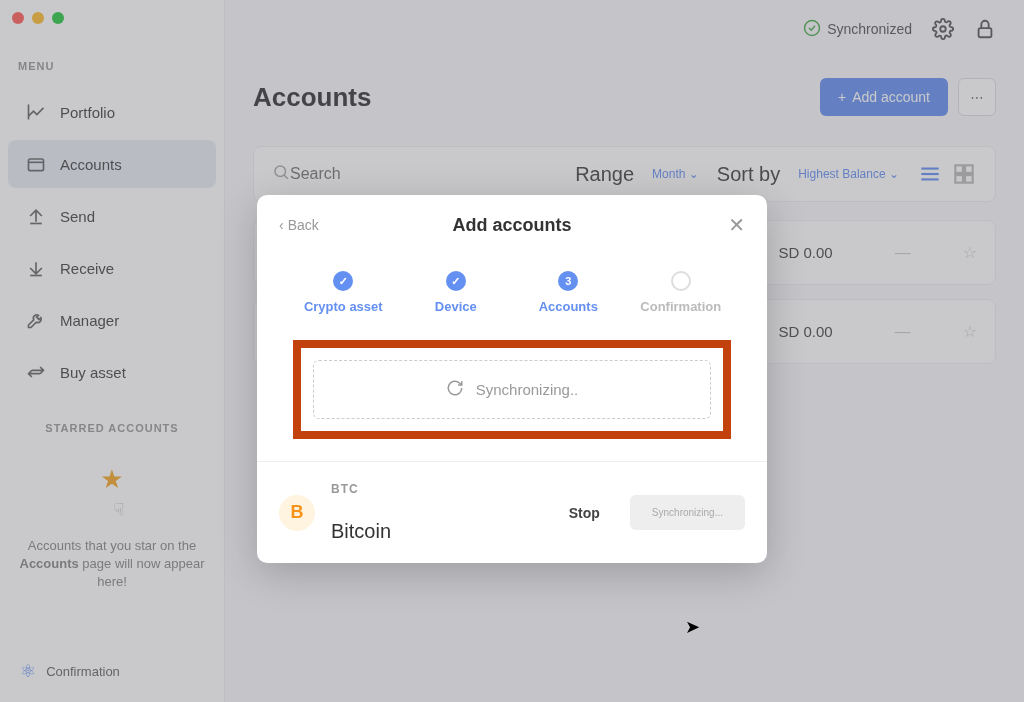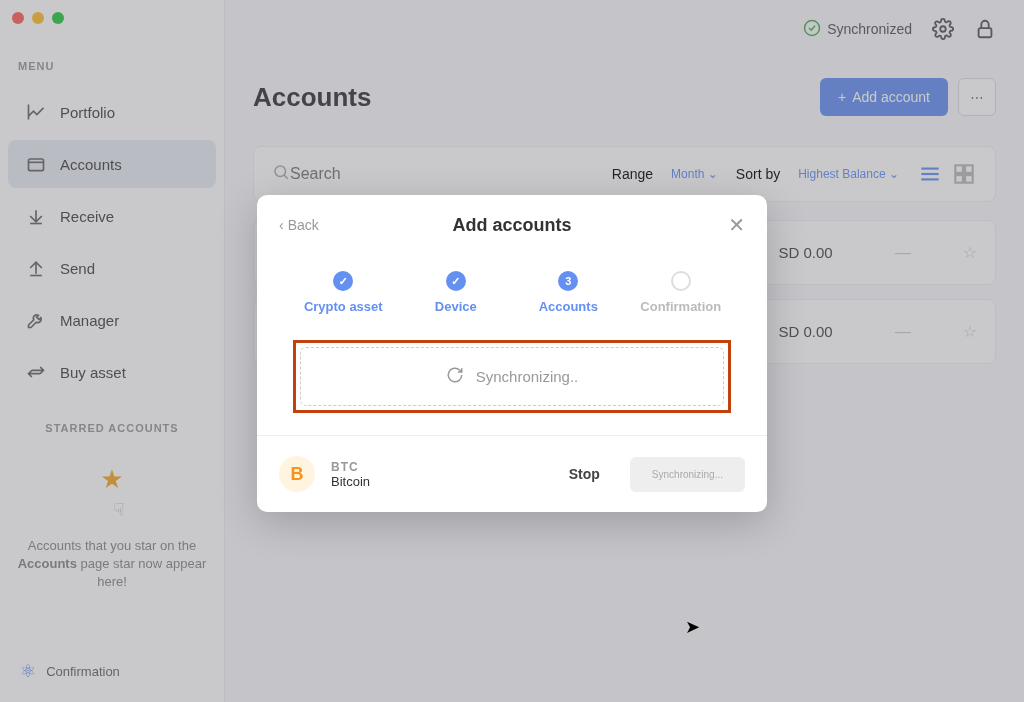--- a/index.html
+++ b/index.html
@@ -38,21 +38,21 @@
 
 .page-header { display: flex; justify-content: space-between; align-items: center; margin: 20px 0 30px; }
 .page-title { font-size: 26px; font-weight: 700; color: #333; }
 .header-actions { display: flex; gap: 10px; }
 .btn-primary { background: #6490f1; color: #fff; border: none; padding: 10px 18px; border-radius: 6px; font-size: 14px; font-weight: 500; cursor: pointer; display: flex; align-items: center; gap: 6px; }
 .btn-more { width: 38px; height: 38px; border: 1px solid #ddd; border-radius: 6px; background: #fff; display: flex; align-items: center; justify-content: center; color: #666; cursor: pointer; }
 
 .filters { background: #fff; border: 1px solid #eee; border-radius: 8px; padding: 14px 18px; display: flex; align-items: center; gap: 18px; margin-bottom: 18px; }
 .search-wrap { display: flex; align-items: center; flex: 1; color: #aaa; }
 .search-input { border: none; outline: none; font-size: 16px; color: #999; flex: 1; }
-.filter-label { color: #000000; font-size: 14px; }
+.filter-label { color: #404040; font-size: 20px; }
 .filter-value { color: #6490f1; font-size: 12px; font-weight: 500; }
 .view-toggle { display: flex; gap: 8px; }
 .view-btn { width: 26px; height: 26px; border-radius: 4px; display: flex; align-items: center; justify-content: center; color: #6490f1; cursor: pointer; }
 .view-btn.inactive { color: #bbb; }
 
 .account-row { background: #fff; border: 1px solid #eee; border-radius: 8px; padding: 22px 18px; display: flex; align-items: center; margin-bottom: 14px; }
 .account-balance { margin-left: auto; color: #444; font-size: 15px; }
 .account-sparkline { width: 60px; color: #ccc; text-align: center; margin-left: 40px; }
 .account-star { color: #ccc; margin-left: 30px; cursor: pointer; }
 
@@ -68,28 +68,28 @@
 .step { flex: 1; display: flex; flex-direction: column; align-items: center; gap: 8px; position: relative; }
 .step-dot { width: 20px; height: 20px; border-radius: 50%; display: flex; align-items: center; justify-content: center; font-size: 11px; color: #fff; font-weight: 700; }
 .step.done .step-dot, .step.active .step-dot { background: #6490f1; }
 .step.pending .step-dot { border: 2px solid #ddd; background: #fff; color: #ccc; }
 .step-label { font-size: 13px; font-weight: 600; }
 .step.done .step-label, .step.active .step-label { color: #6490f1; }
 .step.pending .step-label { color: #bbb; }
 .step-line { position: absolute; top: 10px; left: 50%; width: 100%; height: 2px; background: #6490f1; z-index: -1; }
 .step:last-child .step-line { display: none; }
 
-.sync-box { margin: 10px 36px 22px; border: 3px solid #c2410c; padding: 4px; }
+.sync-box { margin: 10px 36px 22px; border: 8px solid #c2410c; padding: 12px; }
 .sync-inner { border: 1px dashed #ccc; border-radius: 6px; padding: 18px; display: flex; align-items: center; justify-content: center; gap: 12px; color: #999; font-size: 15px; }
 
 .modal-footer { border-top: 1px solid #eee; padding: 20px 22px; display: flex; align-items: center; gap: 16px; }
 .coin-icon { width: 36px; height: 36px; border-radius: 50%; background: #fff4e0; color: #f7931a; display: flex; align-items: center; justify-content: center; font-weight: 700; font-size: 18px; }
 .coin-info { flex: 1; }
 .coin-ticker { font-size: 12px; font-weight: 700; color: #999; letter-spacing: 1px; }
-.coin-name { font-size: 13px; color: #333; }
+.coin-name { font-size: 20px; color: #333; margin-top: 24px; }
 .btn-stop { background: none; border: none; color: #444; font-weight: 600; font-size: 14px; cursor: pointer; padding: 10px 14px; }
 .btn-syncing { background: #eee; color: #aaa; border: none; padding: 12px 22px; border-radius: 6px; font-size: 10px; }
 
 .cursor { position: absolute; left: 685px; top: 616px; font-size: 18px; color: #000; pointer-events: none; }
 
 svg { width: 100%; height: 100%; }
 </style>
 </head>
 <body>
 
@@ -117,34 +117,34 @@
           <svg viewBox="0 0 24 24" fill="none" stroke="currentColor" stroke-width="2">
             <rect x="3" y="6" width="18" height="14" rx="2"></rect>
             <path d="M3 10h18"></path>
           </svg>
         </span>
       <span>Accounts</span>
     </div>
     <div class="nav-item">
       <span class="nav-icon">
           <svg viewBox="0 0 24 24" fill="none" stroke="currentColor" stroke-width="2">
+            <path d="M12 19V5M5 12l7-7 7 7"></path>
+            <path d="M5 21h14"></path>
+          </svg>
+        </span>
+      <span>Send</span>
+    </div>
+    <div class="nav-item">
+      <span class="nav-icon">
+          <svg viewBox="0 0 24 24" fill="none" stroke="currentColor" stroke-width="2">
             <path d="M12 5v14M5 12l7 7 7-7"></path>
             <path d="M5 21h14"></path>
           </svg>
         </span>
       <span>Receive</span>
-    </div>
-    <div class="nav-item">
-      <span class="nav-icon">
-          <svg viewBox="0 0 24 24" fill="none" stroke="currentColor" stroke-width="2">
-            <path d="M12 19V5M5 12l7-7 7 7"></path>
-            <path d="M5 21h14"></path>
-          </svg>
-        </span>
-      <span>Send</span>
     </div>
     <div class="nav-item">
       <span class="nav-icon">
           <svg viewBox="0 0 24 24" fill="none" stroke="currentColor" stroke-width="2">
             <path d="M14.7 6.3a4 4 0 0 0-5.4 5.4L3 18v3h3l6.3-6.3a4 4 0 0 0 5.4-5.4l-2.1 2.1-2.8-2.8 2.1-2.1z"></path>
           </svg>
         </span>
       <span>Manager</span>
     </div>
     <div class="nav-item">
@@ -154,21 +154,21 @@
           </svg>
         </span>
       <span>Buy asset</span>
     </div>
 
     <div class="starred-section">
       <div class="starred-label">STARRED ACCOUNTS</div>
       <span class="star-icon-big">★</span>
       <span class="point-hand">☟</span>
       <p class="starred-hint">
-        <span>Accounts that you star on the </span><b>Accounts</b><span> page star now appear here!</span>
+        <span>Accounts that you star on the </span><b>Accounts</b><span> page will now appear here!</span>
       </p>
     </div>
 
     <div class="experimental">
       <span class="exp-icon">⚛</span>
       <span>Confirmation</span>
     </div>
   </aside>
 
   <main class="main">

